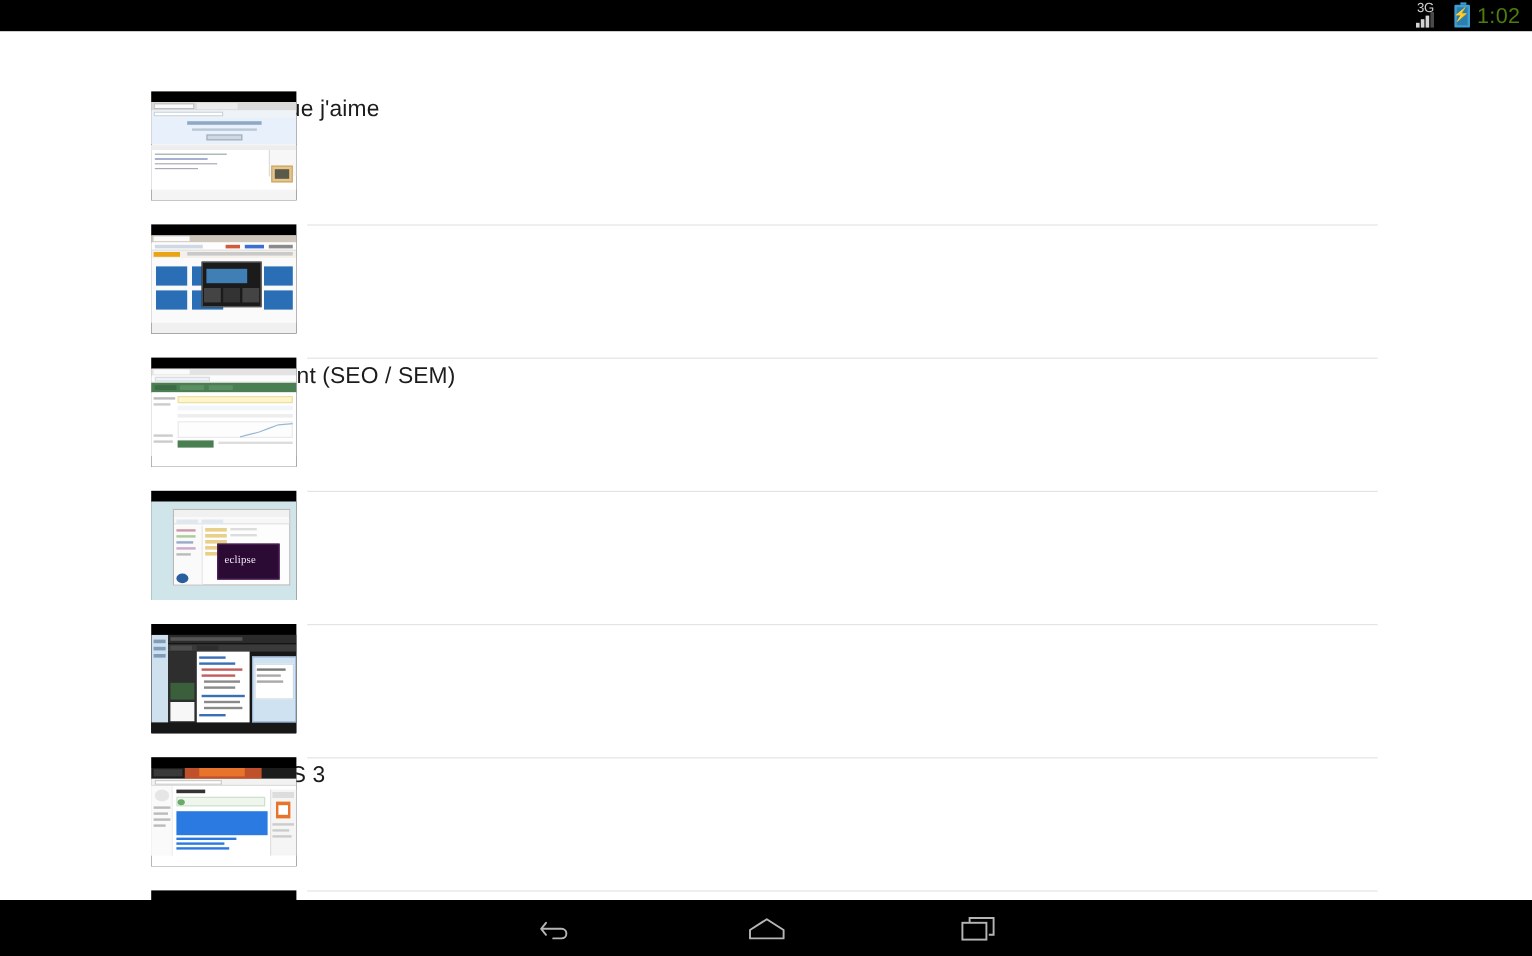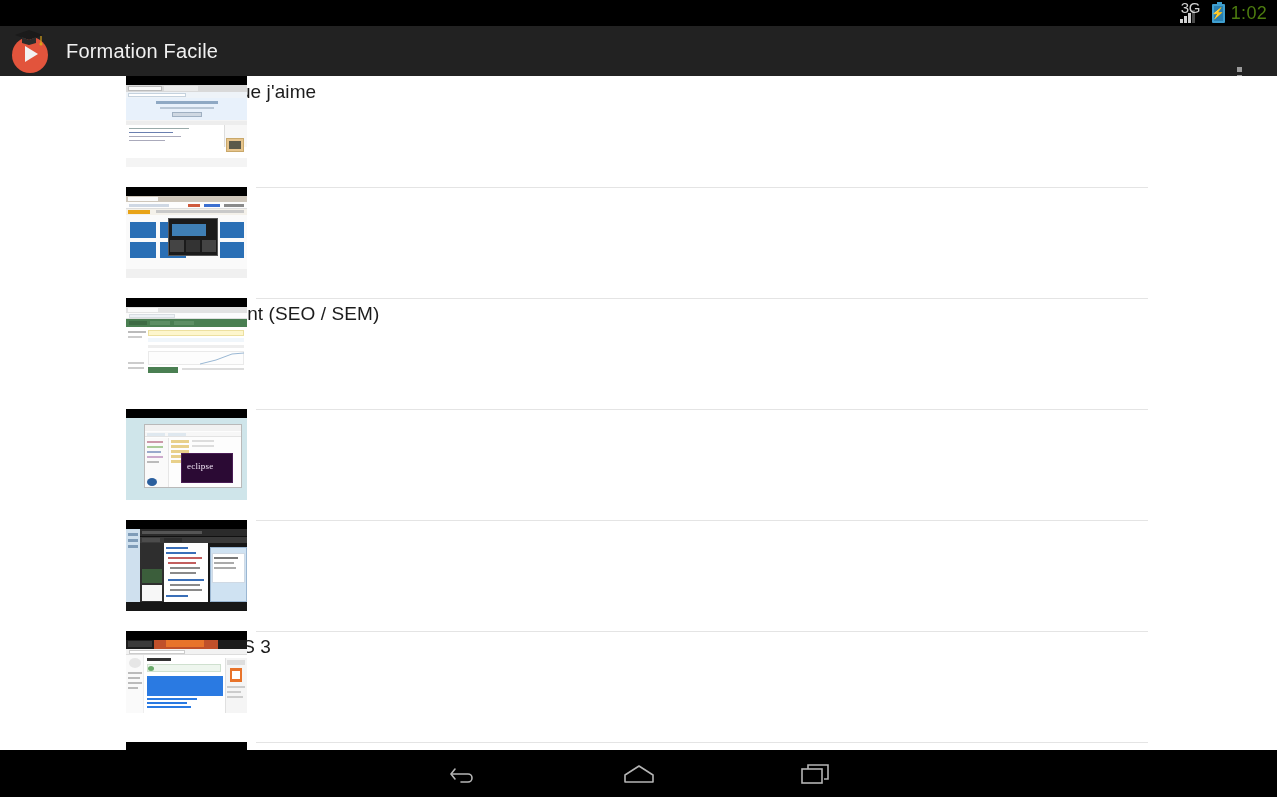--- a/index.html
+++ b/index.html
@@ -17,21 +17,21 @@
     background:#000; display:flex; align-items:center; justify-content:flex-end;
     padding-right:10px; gap:6px;
   }
   .sig-wrap{ position:relative; width:26px; height:20px; display:flex; align-items:flex-end; }
   .sig-bars{ display:flex; align-items:flex-end; gap:1px; height:13px; }
   .sig-bars i{ display:block; width:3px; background:#d2d2d2; }
   .sig-bars i:nth-child(1){ height:4px; }
   .sig-bars i:nth-child(2){ height:7px; }
   .sig-bars i:nth-child(3){ height:10px; }
   .sig-bars i:nth-child(4){ height:13px; background:#4a4a4a; }
-  .sig-3g{ position:absolute; top:0px; left:1px; font-size:15px; color:#d2d2d2; line-height:9px; letter-spacing:-0.3px;text-align:right; }
+  .sig-3g{ position:absolute; top:0px; left:1px; font-size:11px; color:#d2d2d2; line-height:9px; letter-spacing:-0.3px;text-align:right; }
   .battery{
     width:13px; height:19px; border:2px solid #3f9fd0; border-radius:1px;
     background:#2a7fb0; position:relative; display:flex; align-items:center; justify-content:center;
   }
   .battery:before{
     content:""; position:absolute; top:-4px; left:3px; width:5px; height:2px; background:#3f9fd0;
   }
   .bolt{ font-size:11px; color:#e8f4ff; line-height:1; }
   .clock{ color:#4d7c0f; font-size:18px; letter-spacing:0.3px; }
 
@@ -104,38 +104,20 @@
           <i></i>
           <i></i>
         </div>
     </div>
     <div class="battery">
       <span class="bolt">⚡</span>
     </div>
     <div class="clock">1:02</div>
   </div>
 
-  <div class="actionbar">
-    <div class="app-logo">
-      <div class="logo-circle"></div>
-      <div class="logo-play"></div>
-      <svg class="logo-cap" viewBox="0 0 30 18">
-        <polygon points="15,1 29,6 15,11 1,6" fill="#1a1a1a"></polygon>
-        <polygon points="8,8 8,14 15,16 22,14 22,8 15,11" fill="#2b2b2b"></polygon>
-        <line x1="27" y1="7" x2="27" y2="14" stroke="#d8a21a" stroke-width="1.2"></line>
-        <circle cx="27" cy="15" r="1.6" fill="#d8a21a"></circle>
-      </svg>
-    </div>
-    <div class="app-title">Formation Facile</div>
-    <div class="overflow">
-      <span></span>
-        <span></span>
-        <span></span>
-    </div>
-  </div>
 
   <div class="list">
 
     <div class="row" style="height:111px;">
       <div class="thumb-col">
         <div class="thumb" style="margin-left:126px;margin-top:0px;">
           <div class="inner">
             <div class="win" style="background:#f4f4f4;">
               <div class="bar" style="left:0;top:0;width:100%;height:7px;background:#d9d9d9;"></div>
               <div class="bar" style="left:2px;top:1px;width:34px;height:5px;background:#fafafa;border:1px solid #bbb;"></div>

